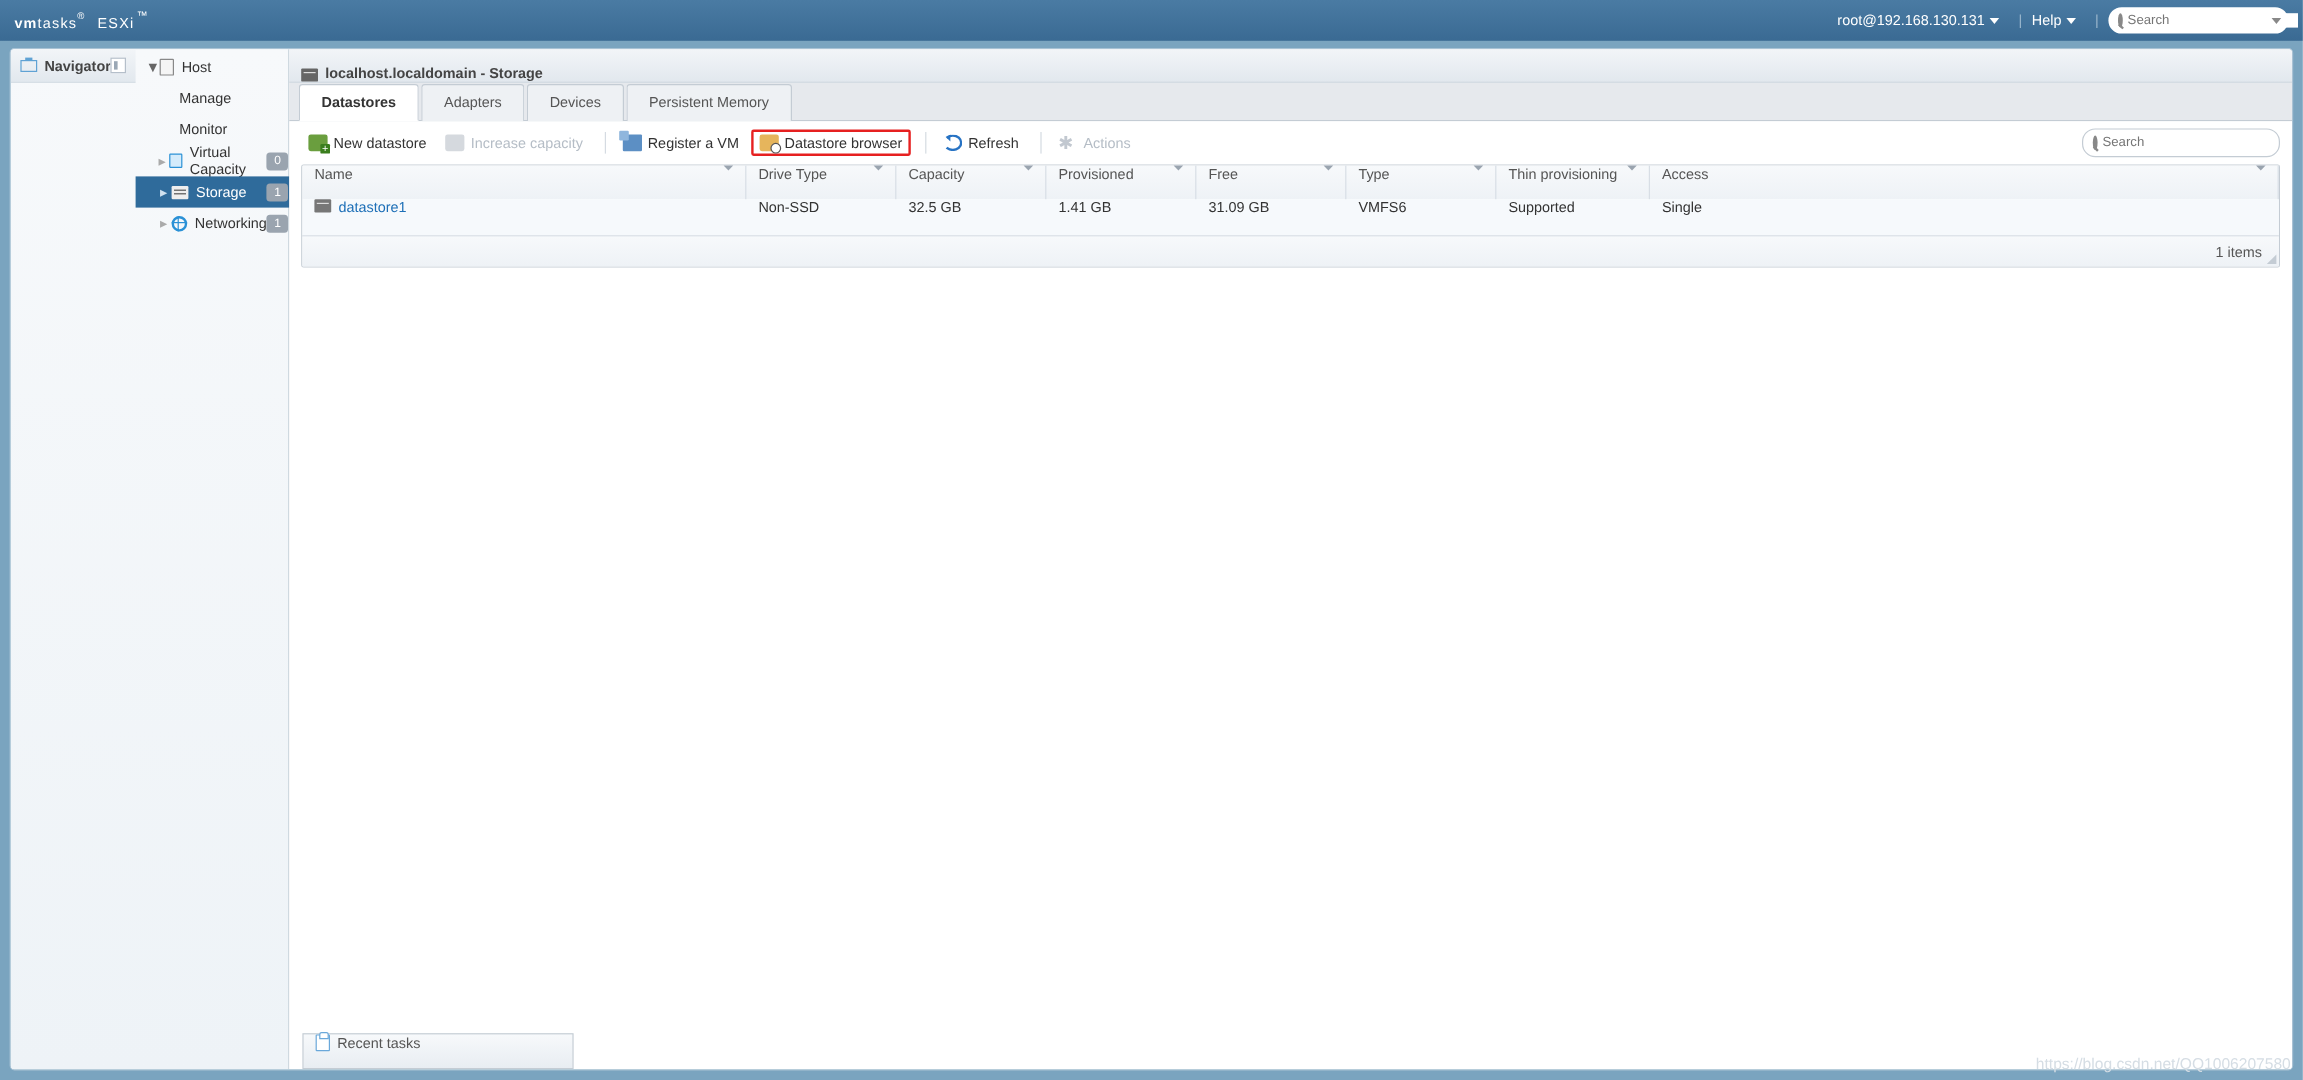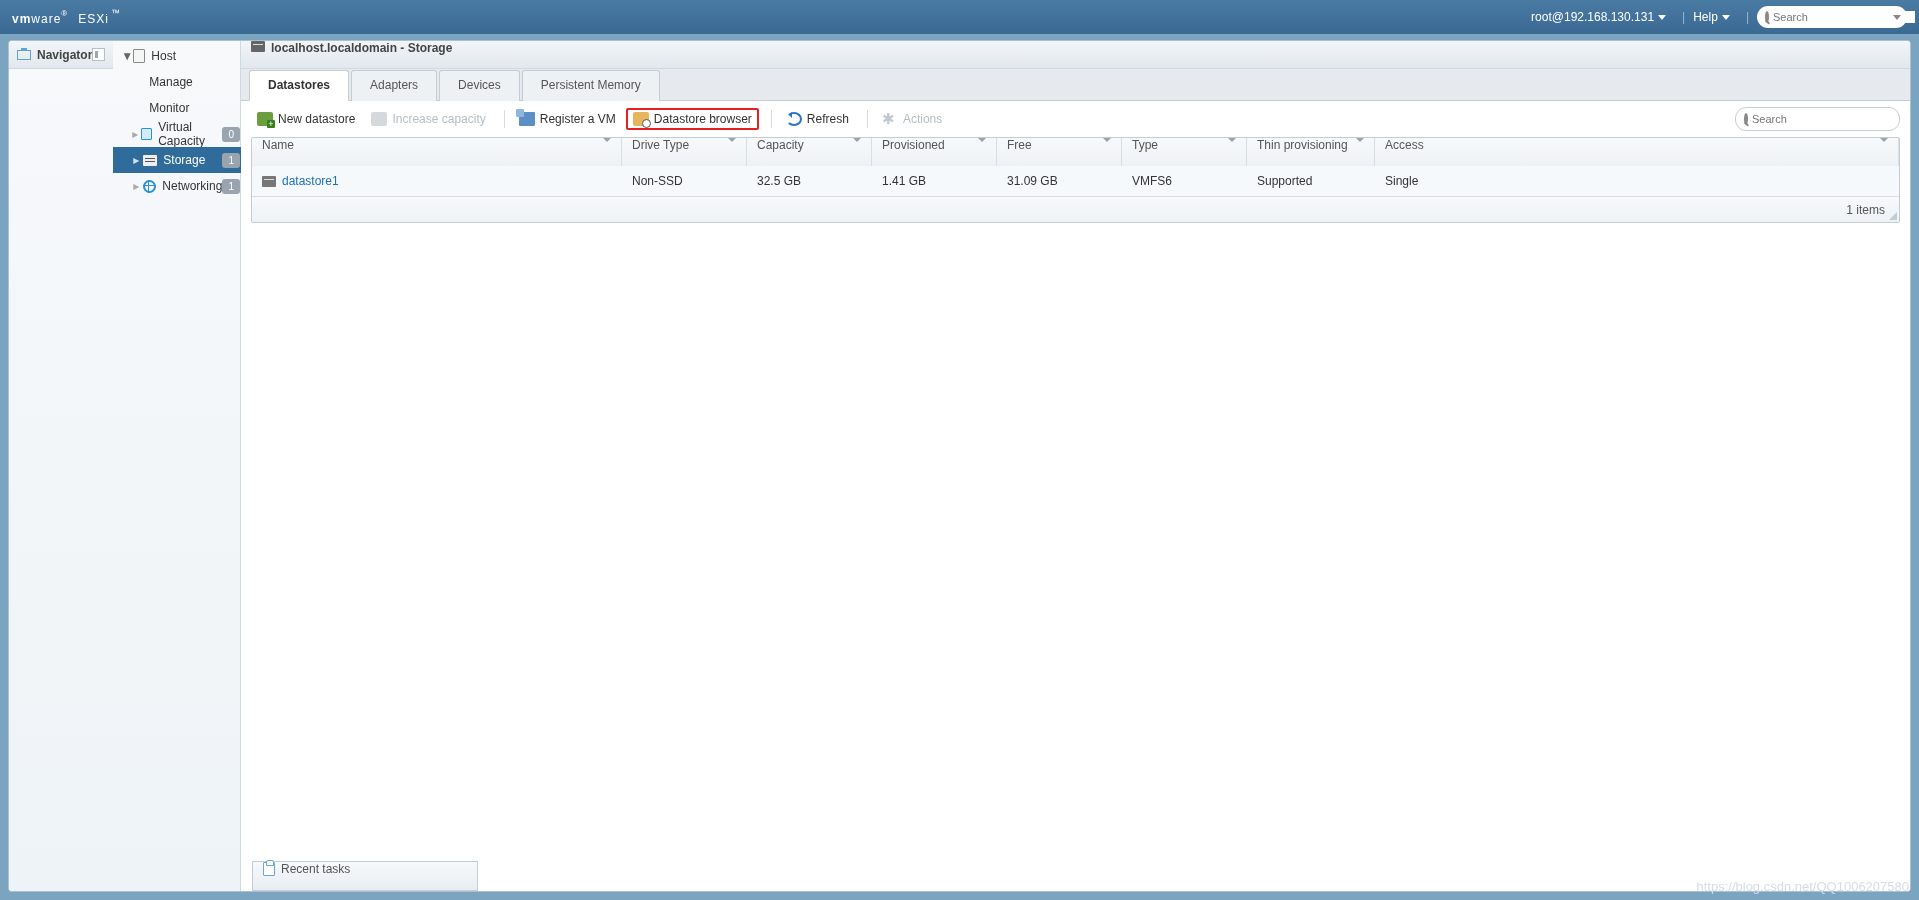--- a/index.html
+++ b/index.html
@@ -37,21 +37,21 @@
 .nitem .stic:before{content:'';position:absolute;top:3px;left:2px;right:2px;height:1px;background:#bbb}
 .nitem .stic:after{content:'';position:absolute;top:6px;left:2px;right:2px;height:1px;background:#bbb}
 .nitem .neic{width:13px;height:13px;border:2px solid #2b91d6;border-radius:50%;margin-right:6px;position:relative}
 .nitem .neic:before{content:'';position:absolute;left:3px;top:-2px;width:1px;height:13px;background:#2b91d6}
 .nitem .neic:after{content:'';position:absolute;top:3px;left:-2px;height:1px;width:13px;background:#2b91d6}
 .nitem.active{background:#2f6b9b;color:#fff}
 .nitem.active .stic{background:#eee}
 .nitem.active .stic:before,.nitem.active .stic:after{background:#555}
 .badge{margin-left:auto;background:#9aa4af;color:#fff;min-width:18px;height:15px;border-radius:3px;font-size:10px;display:flex;align-items:center;justify-content:center;padding:0 4px}
 .main{flex:1;display:flex;flex-direction:column;background:#e6e9ed;position:relative}
-.crumbhead{height:28px;background:linear-gradient(#f2f5f8,#e2e8ee);border-bottom:1px solid #cfd9e0;display:flex;align-items:flex-start;padding:0 10px;font-weight:700;color:#444}
+.crumbhead{height:28px;background:linear-gradient(#f2f5f8,#e2e8ee);border-bottom:1px solid #cfd9e0;display:flex;align-items:flex-end;padding:0 10px;font-weight:700;color:#444}
 .crumbhead .stic2{width:14px;height:11px;background:#666;margin-right:6px;border-radius:1px;position:relative}
 .crumbhead .stic2:before{content:'';position:absolute;top:3px;left:2px;right:2px;height:1px;background:#ddd}
 .contentarea{flex:1;padding:0;display:flex;flex-direction:column;overflow:hidden;position:relative;border-top:none}
 .tabbar{height:32px;display:flex;padding-left:8px;background:#e6e9ed;border-bottom:1px solid #c4ccd4}
 .tab{padding:7px 18px;border:1px solid #c4ccd4;border-bottom:none;background:#eef1f4;color:#555;cursor:pointer;border-radius:3px 3px 0 0;margin-right:2px;position:relative;top:1px}
 .tab.active{background:#fff;font-weight:700;color:#333;border-bottom:1px solid #fff}
 .tabbody{flex:1;background:#fff;margin:0;display:flex;flex-direction:column;overflow:hidden}
 .toolbar{height:36px;display:flex;align-items:center;padding:0 10px;border-bottom:none}
 .tbtn{display:flex;align-items:center;padding:3px 6px;margin-right:4px;cursor:pointer;color:#333;border-radius:2px}
 .tbtn.disabled{color:#b5bdc6;cursor:default}
@@ -69,38 +69,38 @@
 .ic-actions:before{content:'✱';color:#c2c8d0;font-size:15px;position:absolute;top:-2px}
 .vsep{width:1px;height:18px;background:#d5dbe2;margin:0 8px}
 .toolsearch{margin-left:auto}
 .toolsearch .searchbox{width:165px;border:1px solid #c4ccd4;height:24px}
 .highlighted{border:2px solid #e62020;border-radius:2px;padding:2px 5px!important}
 .grid{border:1px solid #c4ccd4;margin:0 10px;border-radius:2px}
 .ghead{display:flex;background:linear-gradient(#f7f9fb,#eef2f6);height:28px}
 .gcol{border-right:1px solid #d8dee5;display:flex;align-items:flex-start;padding:0 10px;color:#555;position:relative;cursor:pointer}
 .gcol .sort{margin-left:auto;display:inline-block;width:0;height:0;border-left:4px solid transparent;border-right:4px solid transparent;border-top:4px solid #9aa4af}
 .grow{display:flex;height:30px;background:#f6f9fc}
-.gcell{border-right:1px solid transparent;display:flex;align-items:center;padding:0 10px;color:#333}
+.gcell{border-right:1px solid transparent;display:flex;padding:0 10px;color:#333}
 .gcell.link{color:#1d6fb7;cursor:pointer}
 .gcell .dsic{width:14px;height:11px;background:#777;margin-right:6px;border-radius:1px;position:relative}
 .gcell .dsic:before{content:'';position:absolute;top:3px;left:2px;right:2px;height:1px;background:#ddd}
 .gfoot{height:26px;background:linear-gradient(#f7f9fb,#eef2f6);display:flex;align-items:center;justify-content:flex-end;padding:0 14px;color:#555;border-top:1px solid #d8dee5;position:relative}
 .gfoot:after{content:'';position:absolute;right:2px;bottom:2px;width:0;height:0;border-left:8px solid transparent;border-bottom:8px solid #c4ccd4}
 .recent{position:absolute;left:11px;bottom:0;height:30px;width:226px;background:linear-gradient(#f7f9fb,#e8edf2);border:1px solid #c4ccd4;display:flex;align-items:flex-start;padding:0 10px;color:#555;cursor:pointer}
 .recent .clip{width:12px;height:14px;border:1px solid #6aa8da;border-radius:1px;margin-right:6px;position:relative;background:#fff}
 .recent .clip:before{content:'';position:absolute;top:-3px;left:2px;width:6px;height:4px;border:1px solid #6aa8da;border-radius:2px 2px 0 0;background:#fff}
 .watermark{position:absolute;right:10px;bottom:6px;color:#d5dde4;font-size:13px}
 .c-name{width:370px}.c-drive{width:125px}.c-cap{width:125px}.c-prov{width:125px}.c-free{width:125px}.c-type{width:125px}.c-thin{width:128px}.c-acc{flex:1}
 </style>
 </head>
 <body>
 
 <div class="topbar">
   <span class="logo">
-    <b>vm</b><span>ware</span><span style="font-size:8px;vertical-align:super">®</span>
+    <b>vm</b><span>tasks</span><span style="font-size:8px;vertical-align:super">®</span>
     <span style="font-weight:300;margin-left:4px">ESXi</span><span class="logo-sup">™</span>
   </span>
   <div class="topspacer"></div>
   <span class="userinfo"><span>root@192.168.130.131</span><span class="caret"></span></span>
   <span class="sep">|</span>
   <span class="userinfo"><span>Help</span><span class="caret"></span></span>
   <span class="sep">|</span>
   <div class="searchbox topsearch">
     <span class="sicon"></span>
     <input placeholder="Search" style="">

